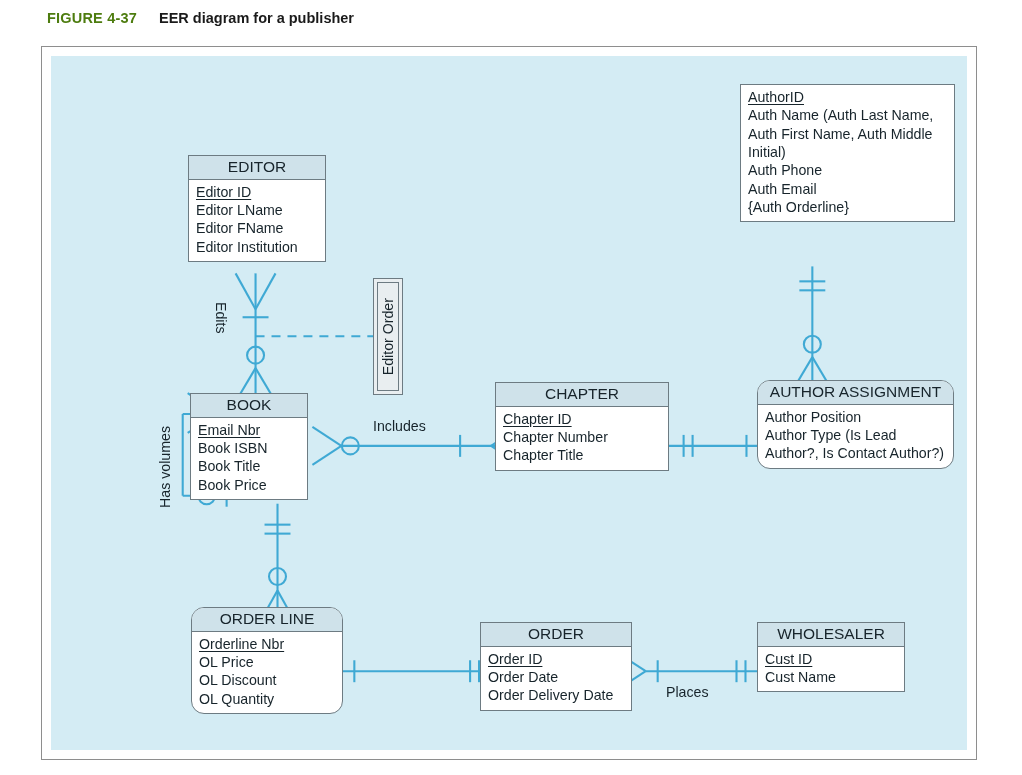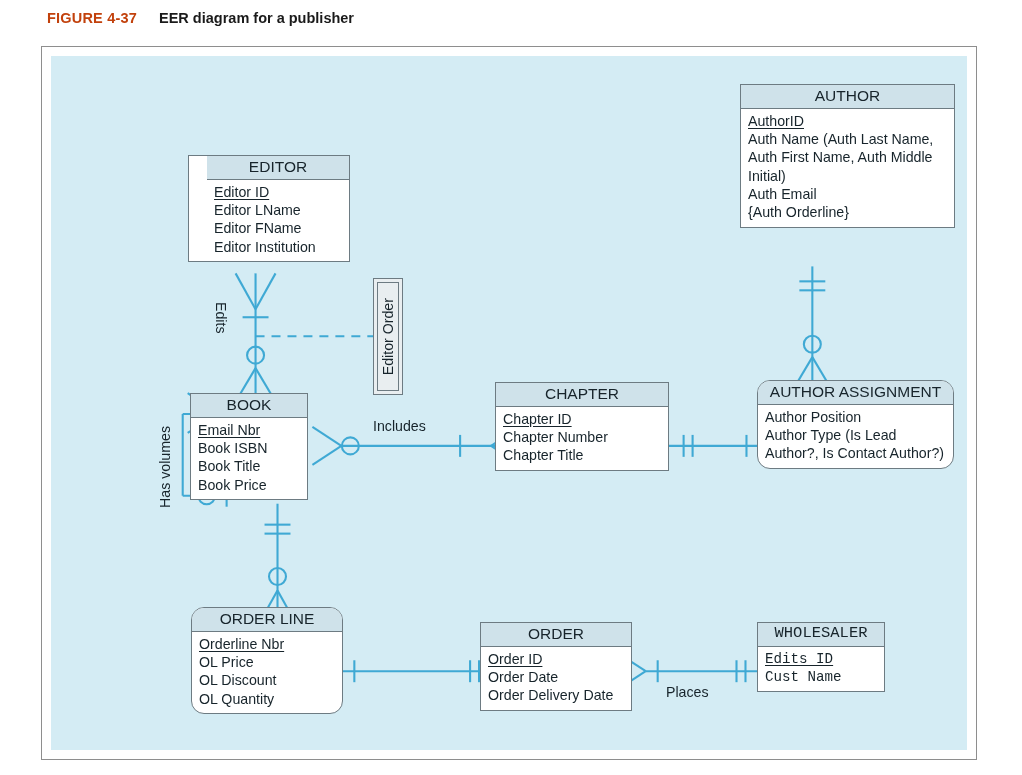--- a/index.html
+++ b/index.html
@@ -1,21 +1,21 @@
 <!DOCTYPE html>
 <html><head>
 <meta charset="utf-8">
 <style>
   html,body{margin:0;padding:0;background:#ffffff;}
   body{width:1022px;height:775px;font-family:"Liberation Sans",sans-serif;}
   #root{position:relative;width:1022px;height:775px;overflow:hidden;background:#fff;}
 
   
   #caption{position:absolute;left:47px;top:10px;display:flex;align-items:baseline;gap:22px;}
-  #caption .fig-num{color:#c2410c;font-weight:bold;font-size:14.5px;letter-spacing:.2px;}
+  #caption .fig-num{color:#4d7c0f;font-weight:bold;font-size:14.5px;letter-spacing:.2px;}
   #caption .fig-title{color:#1a1a1a;font-weight:bold;font-size:14.5px;}
 
   
   #frame{position:absolute;left:41px;top:46px;width:936px;height:714px;
          background:#ffffff;border:1px solid #8e8e8e;box-sizing:border-box;padding:9px;}
   #canvas{position:relative;width:100%;height:100%;background:#d4ecf4;}
   #wires{position:absolute;left:0;top:0;width:100%;height:100%;}
 
   
   .ent{position:absolute;background:#ffffff;border:1.4px solid #6d7b82;box-sizing:border-box;}
@@ -134,30 +134,30 @@
           <line x1="596" y1="617" x2="567" y2="598"></line>
           <line x1="596" y1="617" x2="567" y2="636"></line>
           <line x1="608" y1="606" x2="608" y2="628"></line>
 
           <line x1="687" y1="606" x2="687" y2="628"></line>
           <line x1="696" y1="606" x2="696" y2="628"></line>
         </g>
       </svg>
 
       <div class="ent" id="e-author" style="left:689px;top:28px;width:215px;">
-        <div class="hdr">AUTHOR</div>
         <div class="body">
           <div class="attr pk">AuthorID</div>
           <div class="attr wrap">Auth Name (Auth Last Name, Auth First Name, Auth Middle Initial)</div>
+          <div class="attr">Auth Phone</div>
           <div class="attr">Auth Email</div>
           <div class="attr">{Auth Orderline}</div>
         </div>
       </div>
 
-      <div class="ent" id="e-editor" style="left:137px;top:99px;width:162px;padding-left:18px;">
+      <div class="ent" id="e-editor" style="left:137px;top:99px;width:138px;">
         <div class="hdr">EDITOR</div>
         <div class="body">
           <div class="attr pk">Editor ID</div>
           <div class="attr">Editor LName</div>
           <div class="attr">Editor FName</div>
           <div class="attr">Editor Institution</div>
         </div>
       </div>
 
       <div class="ent" id="e-book" style="left:139px;top:337px;width:118px;">
@@ -199,24 +199,24 @@
 
       <div class="ent" id="e-order" style="left:429px;top:566px;width:152px;">
         <div class="hdr">ORDER</div>
         <div class="body">
           <div class="attr pk">Order ID</div>
           <div class="attr">Order Date</div>
           <div class="attr">Order Delivery Date</div>
         </div>
       </div>
 
-      <div class="ent" id="e-wholesaler" style="left:706px;top:566px;width:128px;font-family:Liberation Mono, monospace;">
+      <div class="ent" id="e-wholesaler" style="left:706px;top:566px;width:148px;">
         <div class="hdr">WHOLESALER</div>
         <div class="body">
-          <div class="attr pk">Edits ID</div>
+          <div class="attr pk">Cust ID</div>
           <div class="attr">Cust Name</div>
         </div>
       </div>
 
       <div class="rlabel vert" style="left:178px;top:246px;transform:rotate(90deg);">Edits</div>
 
       <div class="rlabel vert" style="left:106px;top:452px;transform:rotate(-90deg);transform-origin:left top;">Has volumes</div>
 
       <div class="rlabel" style="left:322px;top:362px;">Includes</div>
 

